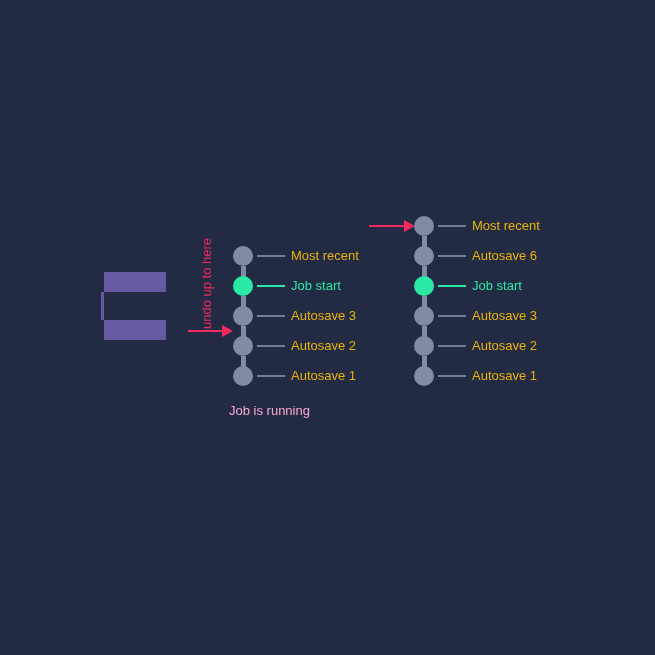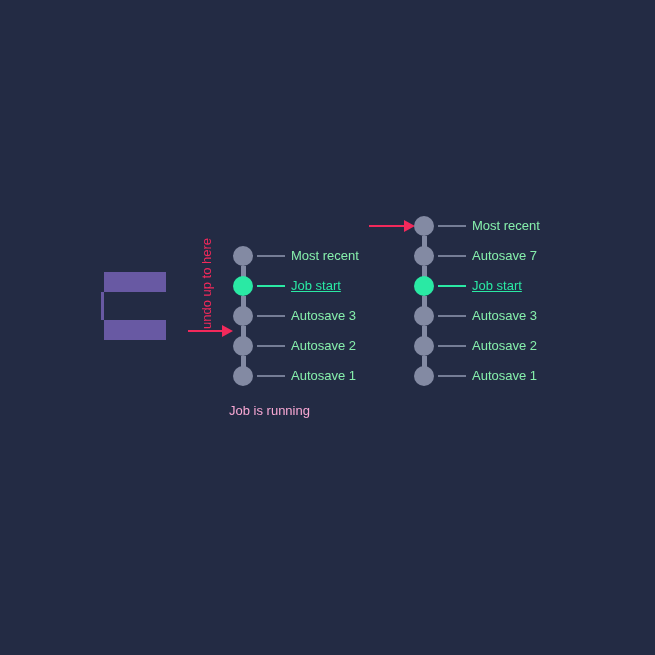--- a/index.html
+++ b/index.html
@@ -75,26 +75,25 @@
   }
   .leader.current {
     background: #2ae9a4;
   }
   .row-label {
     position: absolute;
     left: 58px;
     top: 0px;
     line-height: 20px;
     font-size: 13px;
-    color: #86efac;
+    color: #eab308;
     white-space: nowrap;
   }
   .row-label.current {
     color: #2ae9a4;
-    text-decoration: underline;
   }
 
   
   .annot-arrow {
     position: absolute;
     height: 14px;
   }
   .annot-arrow .shaft {
     position: absolute;
     left: 0;
@@ -194,21 +193,21 @@
       <div class="node"></div>
       <div class="stub"></div>
       <div class="leader"></div>
       <div class="row-label">Most recent</div>
     </div>
 
     <div class="hist-row" style="top:30px;">
       <div class="node"></div>
       <div class="stub"></div>
       <div class="leader"></div>
-      <div class="row-label">Autosave 7</div>
+      <div class="row-label">Autosave 6</div>
     </div>
 
     <div class="hist-row" style="top:60px;">
       <div class="node current"></div>
       <div class="stub"></div>
       <div class="leader current"></div>
       <div class="row-label current">Job start</div>
     </div>
 
     <div class="hist-row" style="top:90px;">

